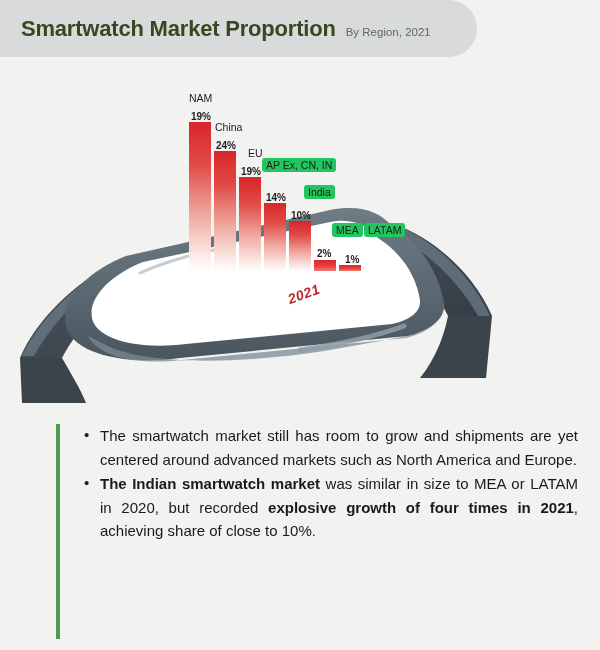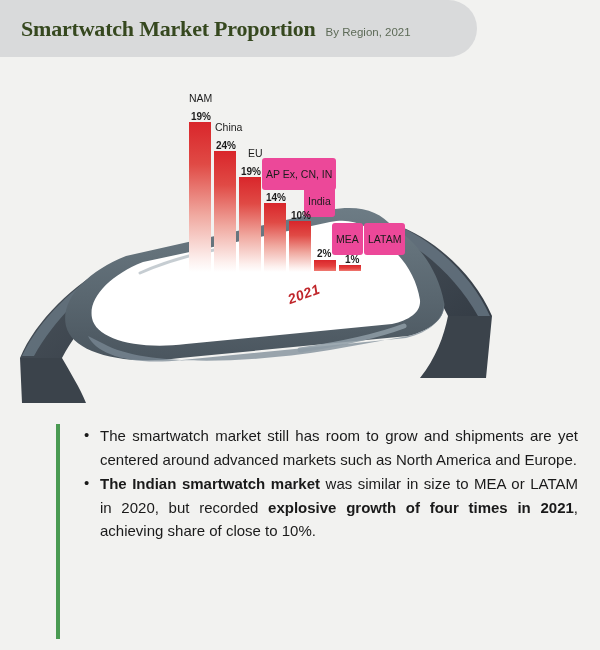--- a/index.html
+++ b/index.html
@@ -29,21 +29,20 @@
     align-items: center;
     padding-left: 41px;
     box-sizing: border-box;
   }
   .header-title {
     font-size: 22px;
     font-weight: bold;
     color: #36481f;
     letter-spacing: -0.2px;
     white-space: nowrap;
-    font-family: Liberation Serif, serif;
   }
   .header-subtitle {
     font-size: 11.5px;
     color: #5e6b58;
     margin-left: 10px;
     white-space: nowrap;
     padding-top: 6px;
   }
 
   
@@ -80,23 +79,23 @@
     font-weight: bold;
     color: #1c1c1c;
     white-space: nowrap;
   }
   .reg {
     position: absolute;
     font-size: 10.5px;
     color: #1c1c1c;
     white-space: nowrap;
     line-height: 12px;
-    background: #ec4899;
+    background: #22c55e;
     border-radius: 3px;
-    padding: 10px 4px;
+    padding: 1px 4px;
   }
   .reg.plain { background: transparent; padding: 1px 0; }
 
   .year-stamp {
     position: absolute;
     left: 283px;
     top: 233px;
     font-size: 14px;
     font-weight: bold;
     font-style: italic;

